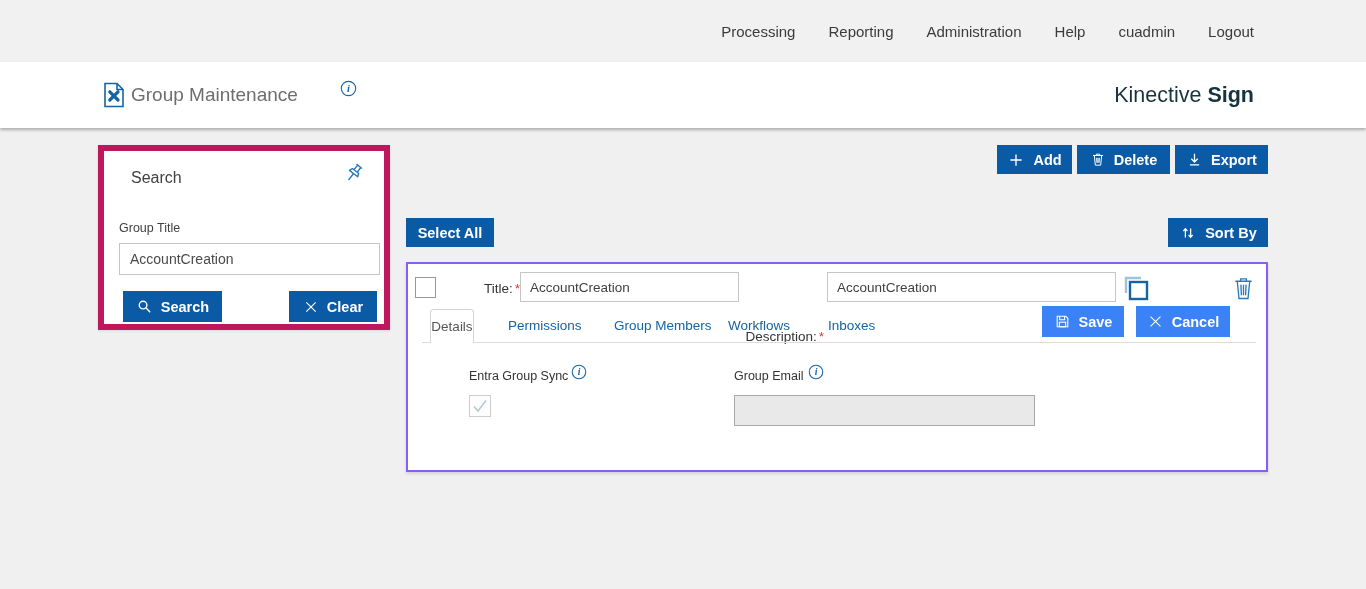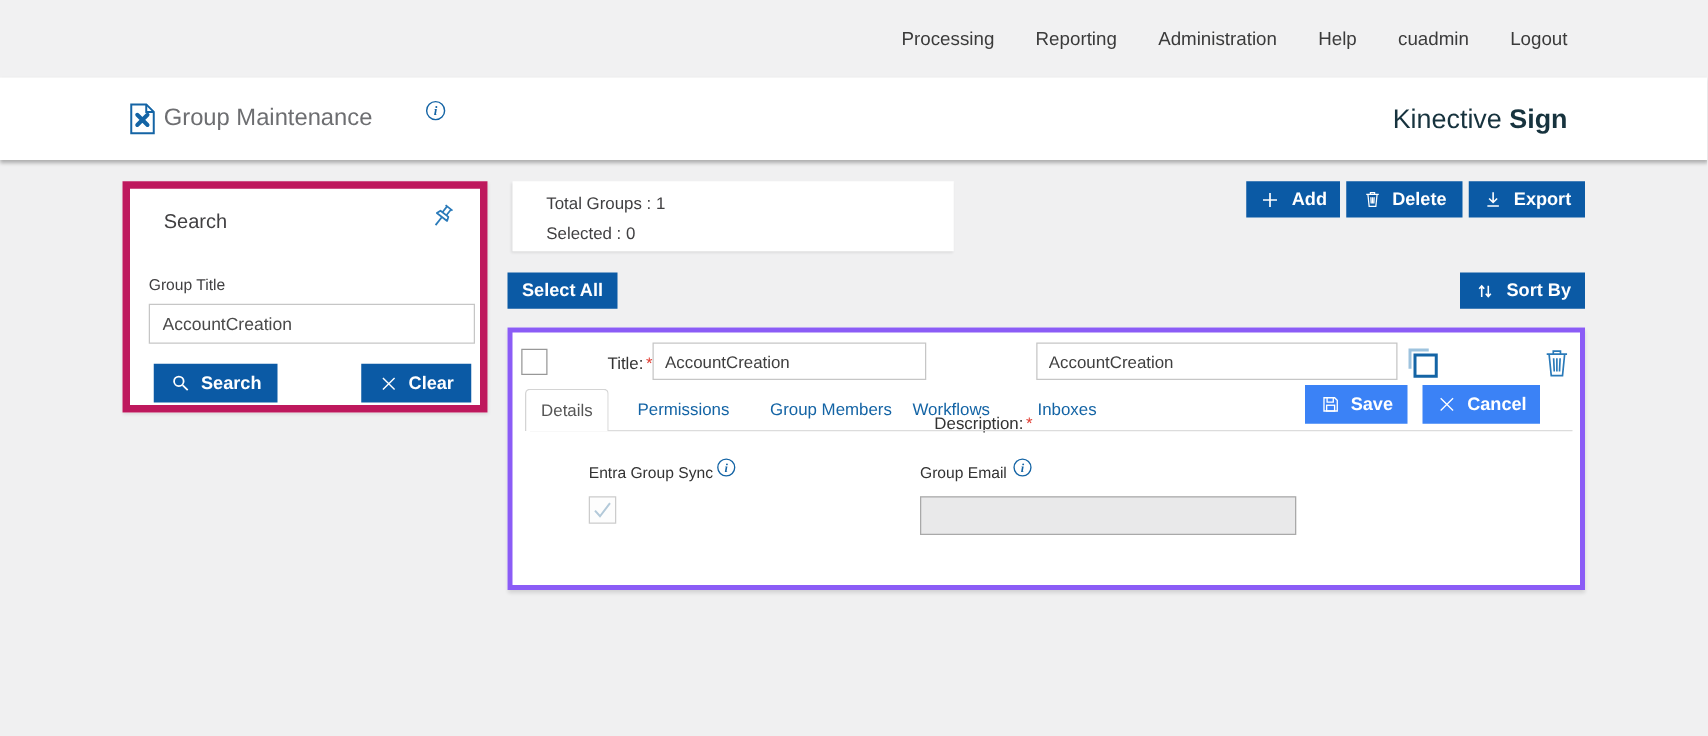--- a/index.html
+++ b/index.html
@@ -51,37 +51,37 @@
 
   
   .add-btn    { left: 997px;  top: 145px; width: 75px; height: 29px; }
   .delete-btn { left: 1077px; top: 145px; width: 93px; height: 29px; }
   .export-btn { left: 1175px; top: 145px; width: 93px; height: 29px; }
   .select-all-btn { left: 406px; top: 218px; width: 88px; height: 29px; }
   .sort-by-btn { left: 1168px; top: 218px; width: 100px; height: 29px; }
 
   
   .group-card { position: absolute; left: 406px; top: 262px; width: 862px; height: 210px; background: #fff;
-    border: 4px solid #8b5cf6; box-shadow: 0 2px 3px rgba(0,0,0,.12); }
+    border: 2px solid #8b5cf6; box-shadow: 0 2px 3px rgba(0,0,0,.12); }
   .row-checkbox { position: absolute; left: 7px; top: 13px; width: 21px; height: 21px;
     border: 1px solid #989898; background: #fff; cursor: pointer; }
   .title-label { position: absolute; left: 40px; top: 17px; width: 72px; text-align: right;
     font-size: 13.5px; color: #333; }
   .desc-label { position: absolute; left: 330px; top: 17px; width: 86px; text-align: right;
     font-size: 13.5px; color: #333; margin-top: 48px; }
   .req { color: #e03c31; margin-left: 2px; }
   .field-input { position: absolute; height: 30px; border: 1px solid #c6c6c6; padding: 0 9px;
     font-size: 13.5px; color: #3f3f3f; font-family: inherit; background: #fff; }
   .title-input { left: 112px; top: 8px;  width: 219px; }
   .desc-input  { left: 419px; top: 8px;  width: 289px; }
   .copy-icon  { position: absolute; left: 712px; top: 8px;  width: 32px; height: 32px; cursor: pointer; }
   .trash-icon { position: absolute; left: 824px; top: 11px; width: 23px; height: 26px; cursor: pointer; color: #2a7ab9; }
 
   .tabs-rule { position: absolute; left: 14px; top: 78px; width: 834px; height: 1px; background: #dcdcdc; z-index: 1; }
-  .tab-active { position: absolute; left: 10px; top: 45px; width: 67px; height: 34px; background: #fff;
+  .tab-active { position: absolute; left: 22px; top: 45px; width: 44px; height: 34px; background: #fff;
     border: 1px solid #d4d4d4; border-bottom: none; border-radius: 4px 4px 0 0; z-index: 2;
     display: flex; align-items: center; justify-content: center; font-size: 13.5px; color: #555; cursor: pointer; }
   .tab-link { position: absolute; top: 45px; height: 33px; line-height: 33px; font-size: 13.5px;
     color: #1464a5; cursor: pointer; z-index: 2; }
   .tab-permissions   { left: 100px; }
   .tab-group-members { left: 206px; }
   .tab-workflows     { left: 320px; }
   .tab-inboxes       { left: 420px; }
 
   .save-btn   { left: 634px; top: 42px; width: 82px; height: 31px; z-index: 2; }
@@ -148,24 +148,20 @@
       <span>Search</span>
     </button>
     <button class="btn clear-btn">
       <svg width="16" height="16" viewBox="0 0 24 24" fill="none" stroke="#fff" stroke-width="1.7">
         <path d="M5 5 L19 19 M19 5 L5 19"></path>
       </svg>
       <span>Clear</span>
     </button>
   </div>
 
-  <div class="summary-box">
-    <div class="line1">Total Groups : 1</div>
-    <div class="line2">Selected : 0</div>
-  </div>
 
   <button class="btn add-btn">
     <svg width="18" height="18" viewBox="0 0 24 24" fill="none" stroke="#fff" stroke-width="1.8">
       <path d="M12 4.5 v15 M4.5 12 h15"></path>
     </svg>
     <span>Add</span>
   </button>
   <button class="btn delete-btn">
     <svg width="16" height="17" viewBox="0 0 24 24" fill="none" stroke="#fff" stroke-width="1.5">
       <path d="M4.5 6 h15 M9.5 6 V4 h5 v2"></path>

